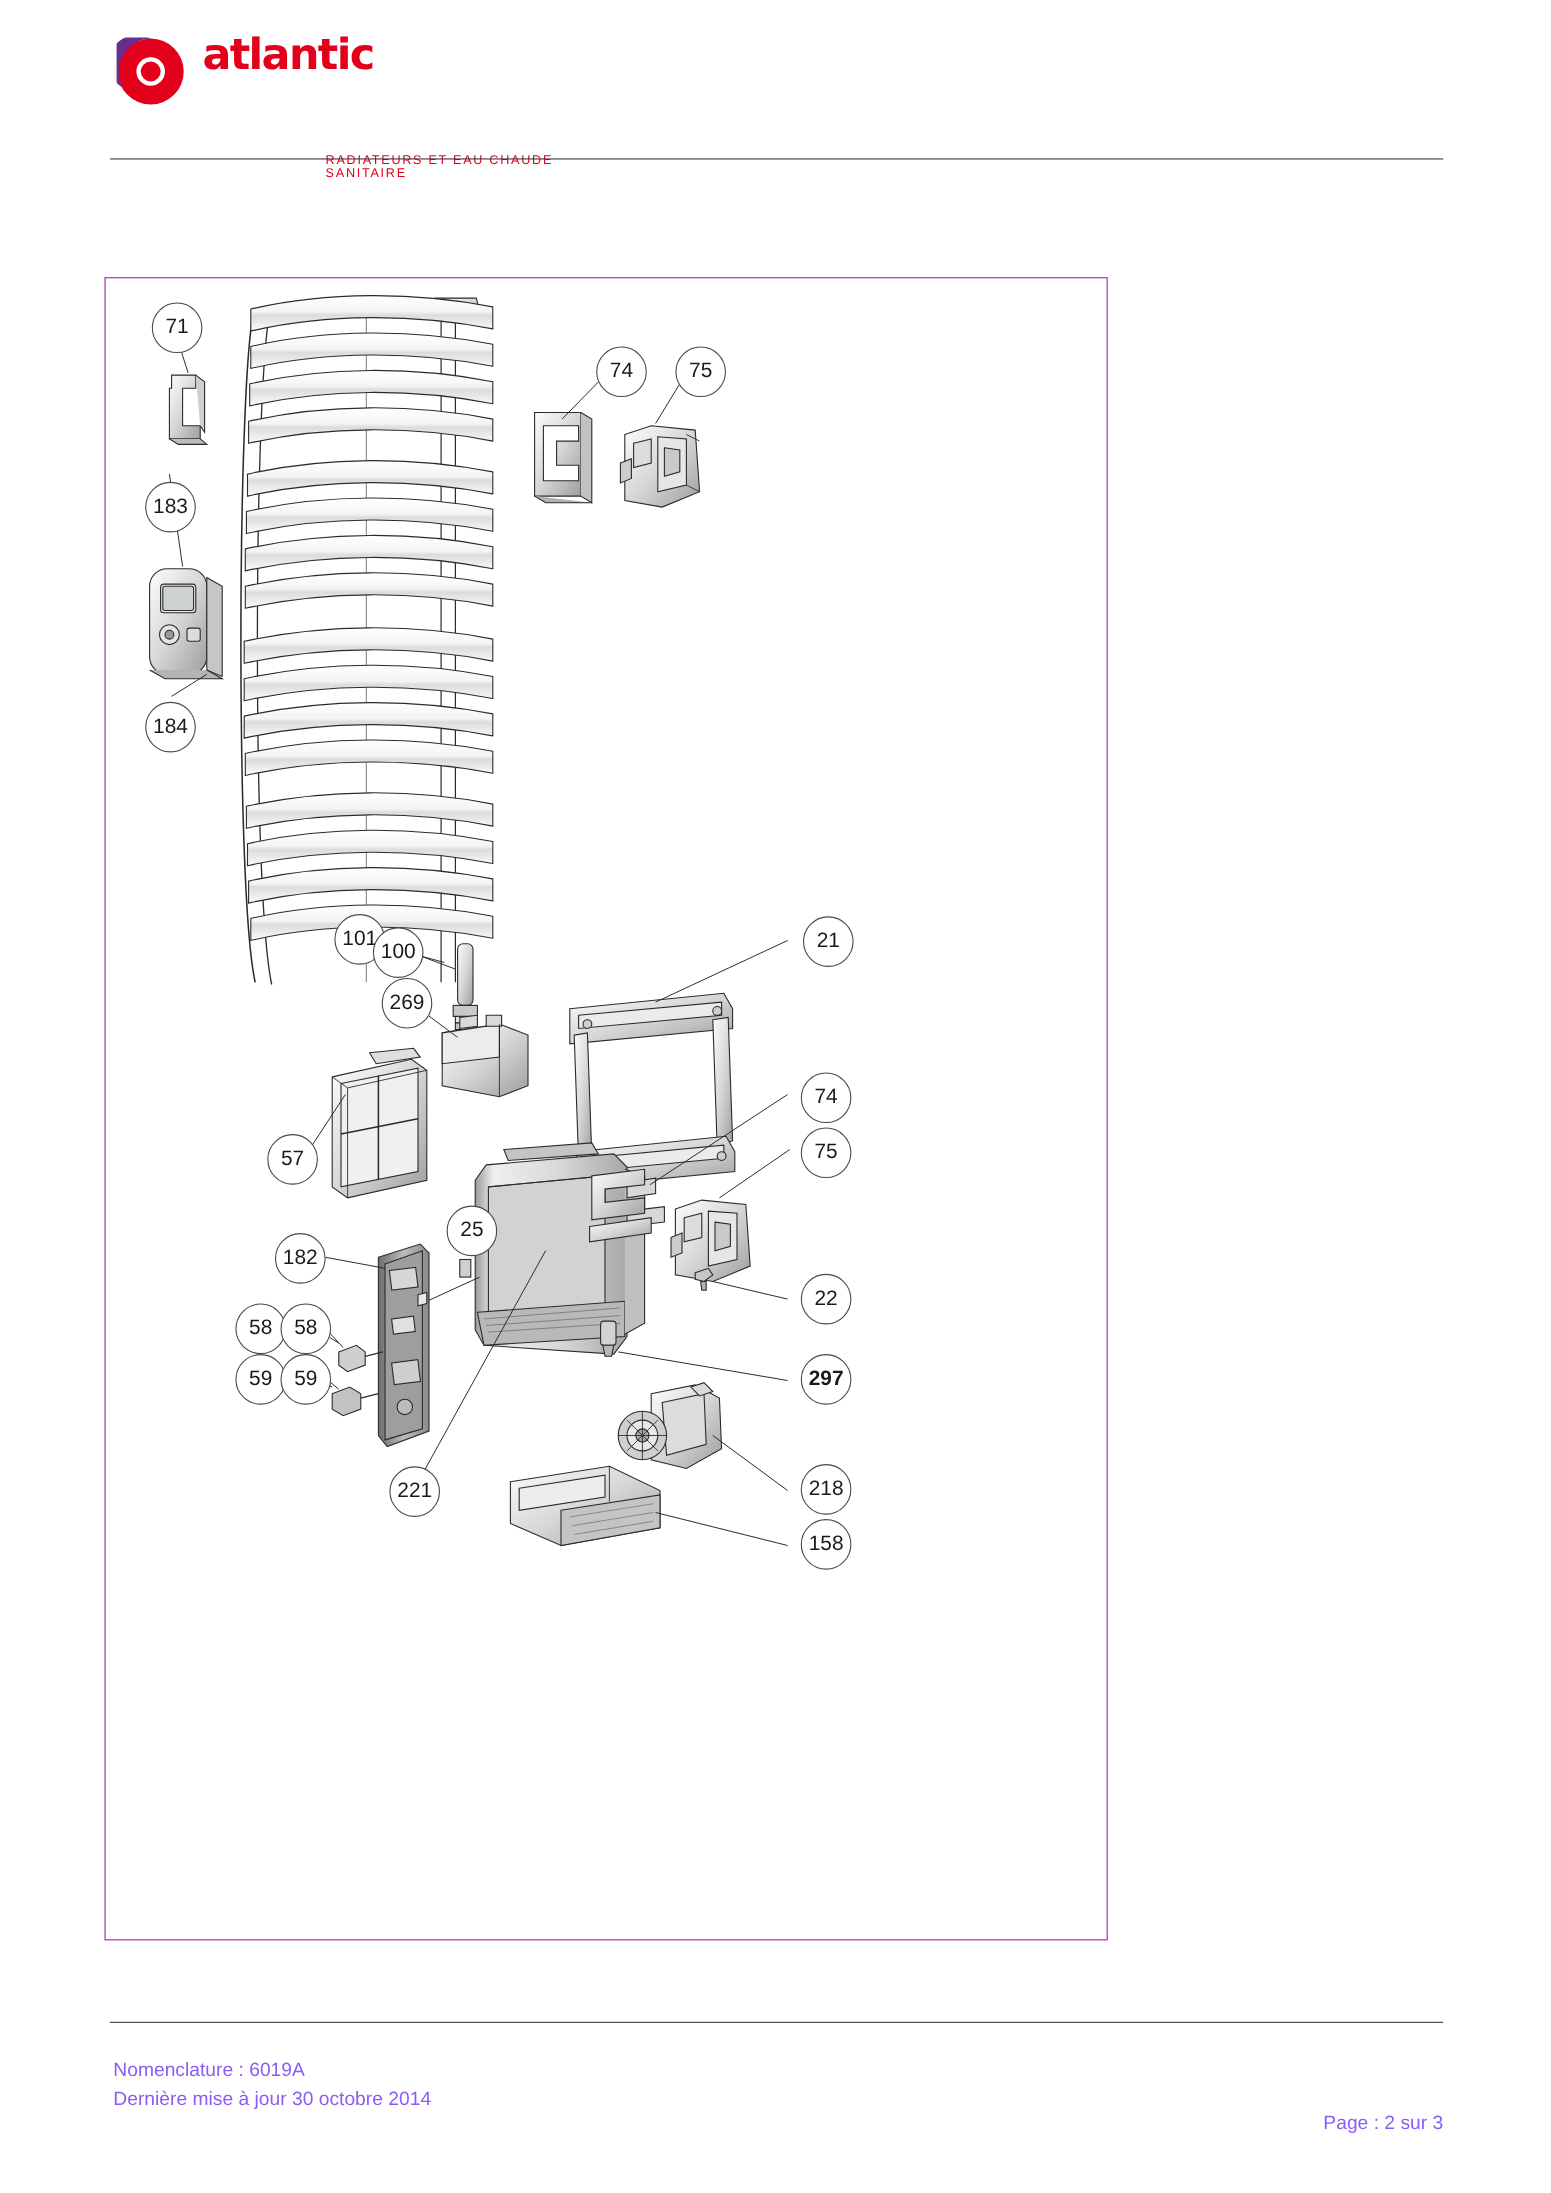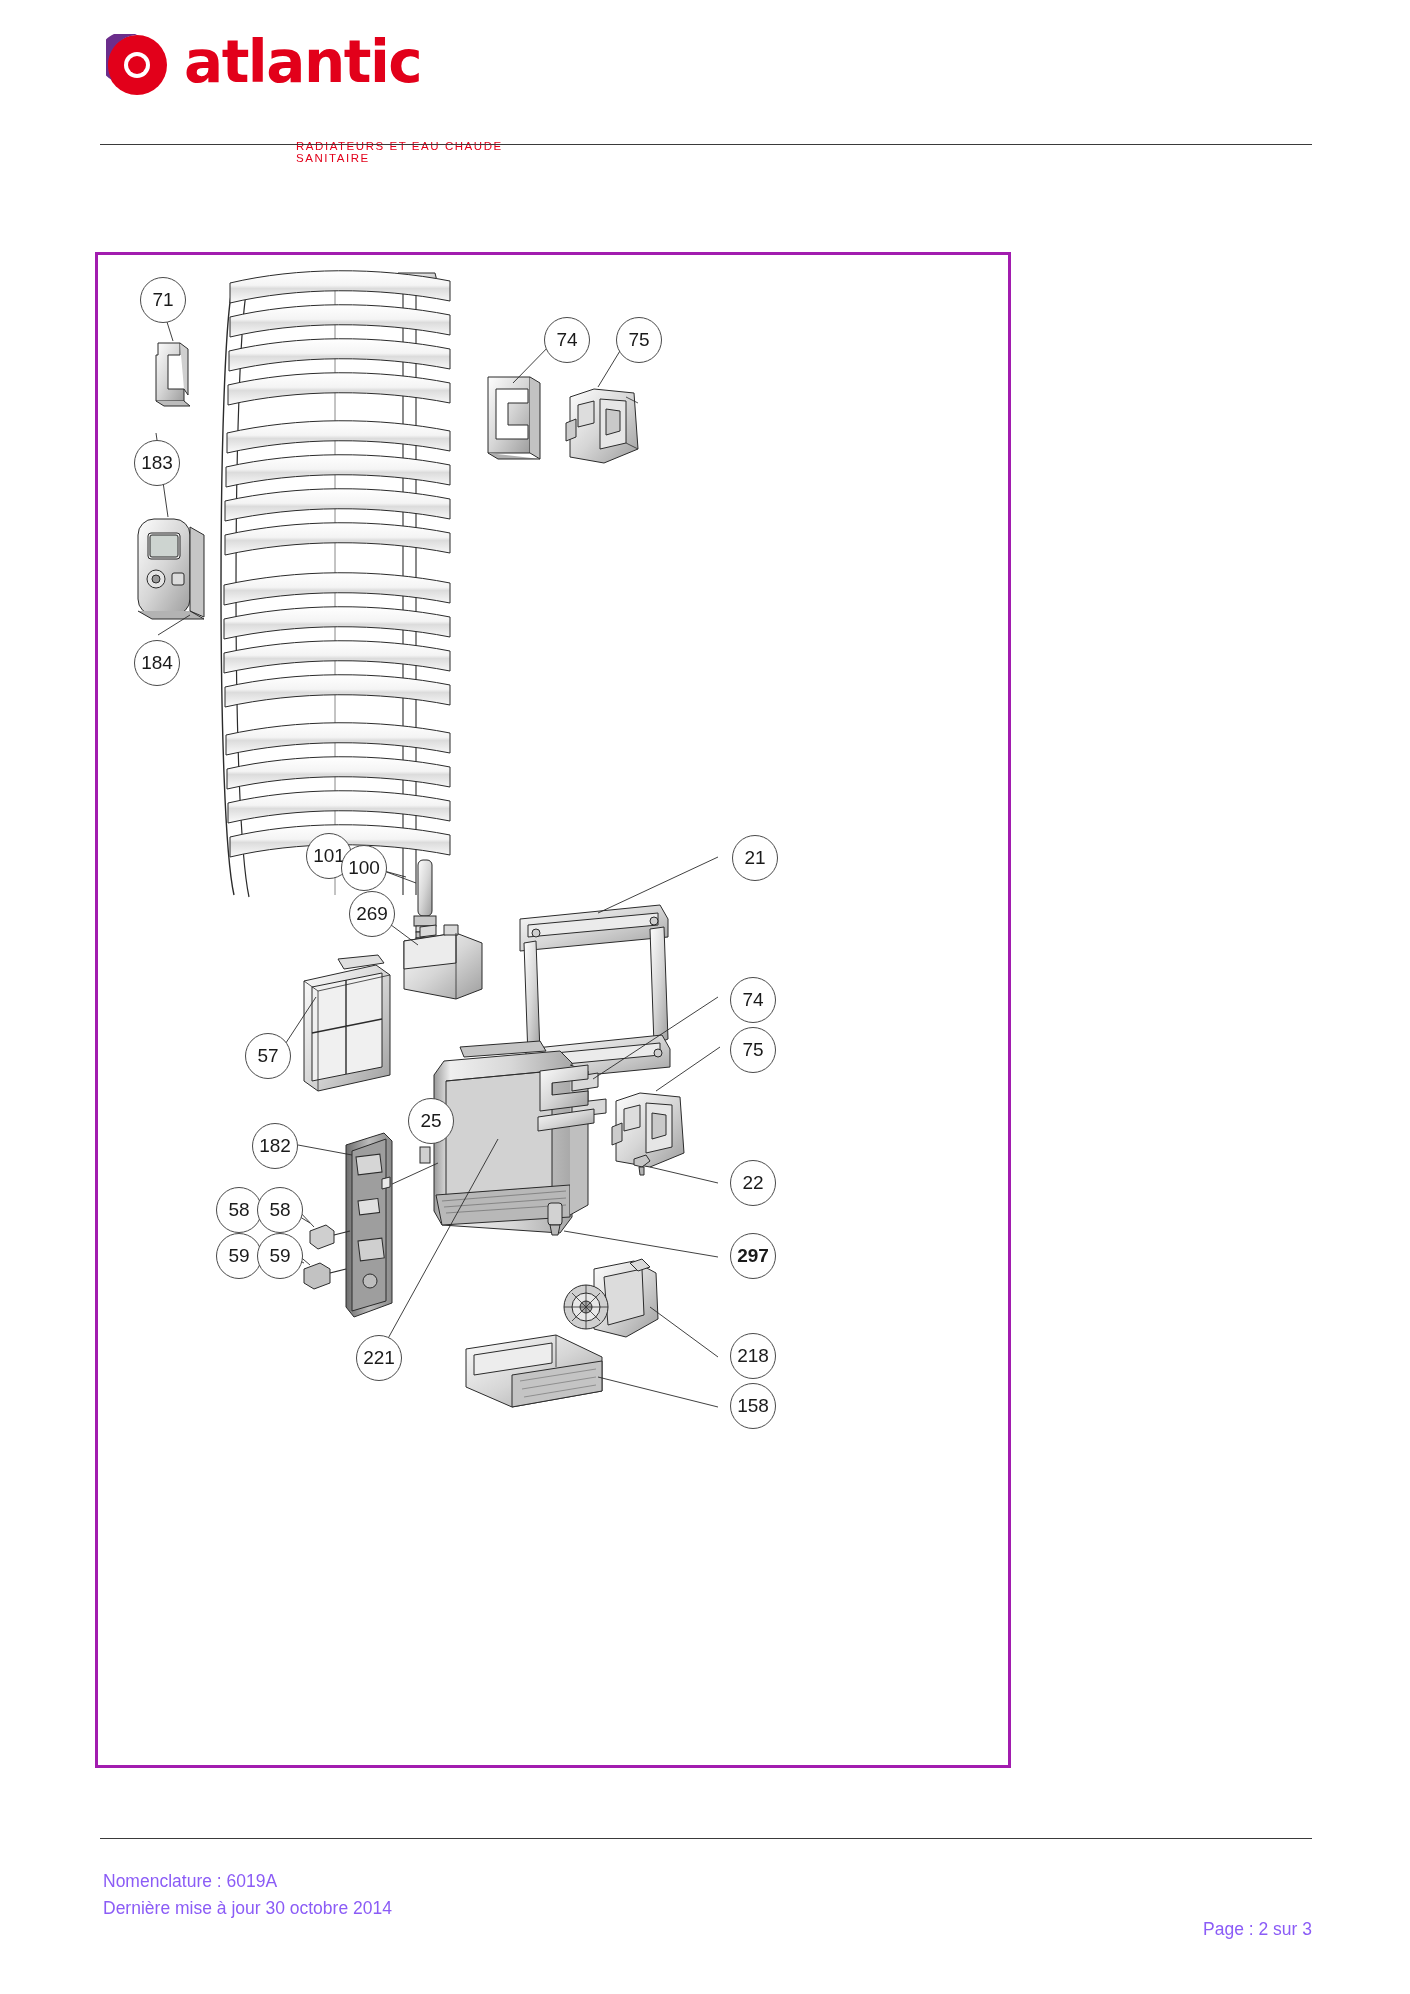--- a/index.html
+++ b/index.html
@@ -33,21 +33,21 @@
   .logo-mark {
     position: absolute;
     left: 0; top: 6px;
     width: 62px; height: 62px;
   }
   .logo-text {
     position: absolute;
     left: 78px;
     top: 0px;
     font-family: "DejaVu Sans", sans-serif;
-    font-size: 58px;
+    font-size: 39px;
     font-weight: bold;
     letter-spacing: -1.5px;
     color: #e2001a;
   }
   .logo-sub {
     position: absolute;
     left: 190px;
     top: 112px;
     font-family: "Liberation Sans", sans-serif;
     font-size: 11.5px;
@@ -63,21 +63,21 @@
     background: #3a3a3a;
   }
 
   
   .diagram-frame {
     position: absolute;
     left: 95px;
     top: 252px;
     width: 910px;
     height: 1510px;
-    border: 3px solid #a21caf;
+    border: 1px solid #a21caf;
     background: #ffffff;
   }
   .diagram-frame svg {
     position: absolute;
     left: 0; top: 0;
     width: 910px;
     height: 1510px;
   }
 
   

